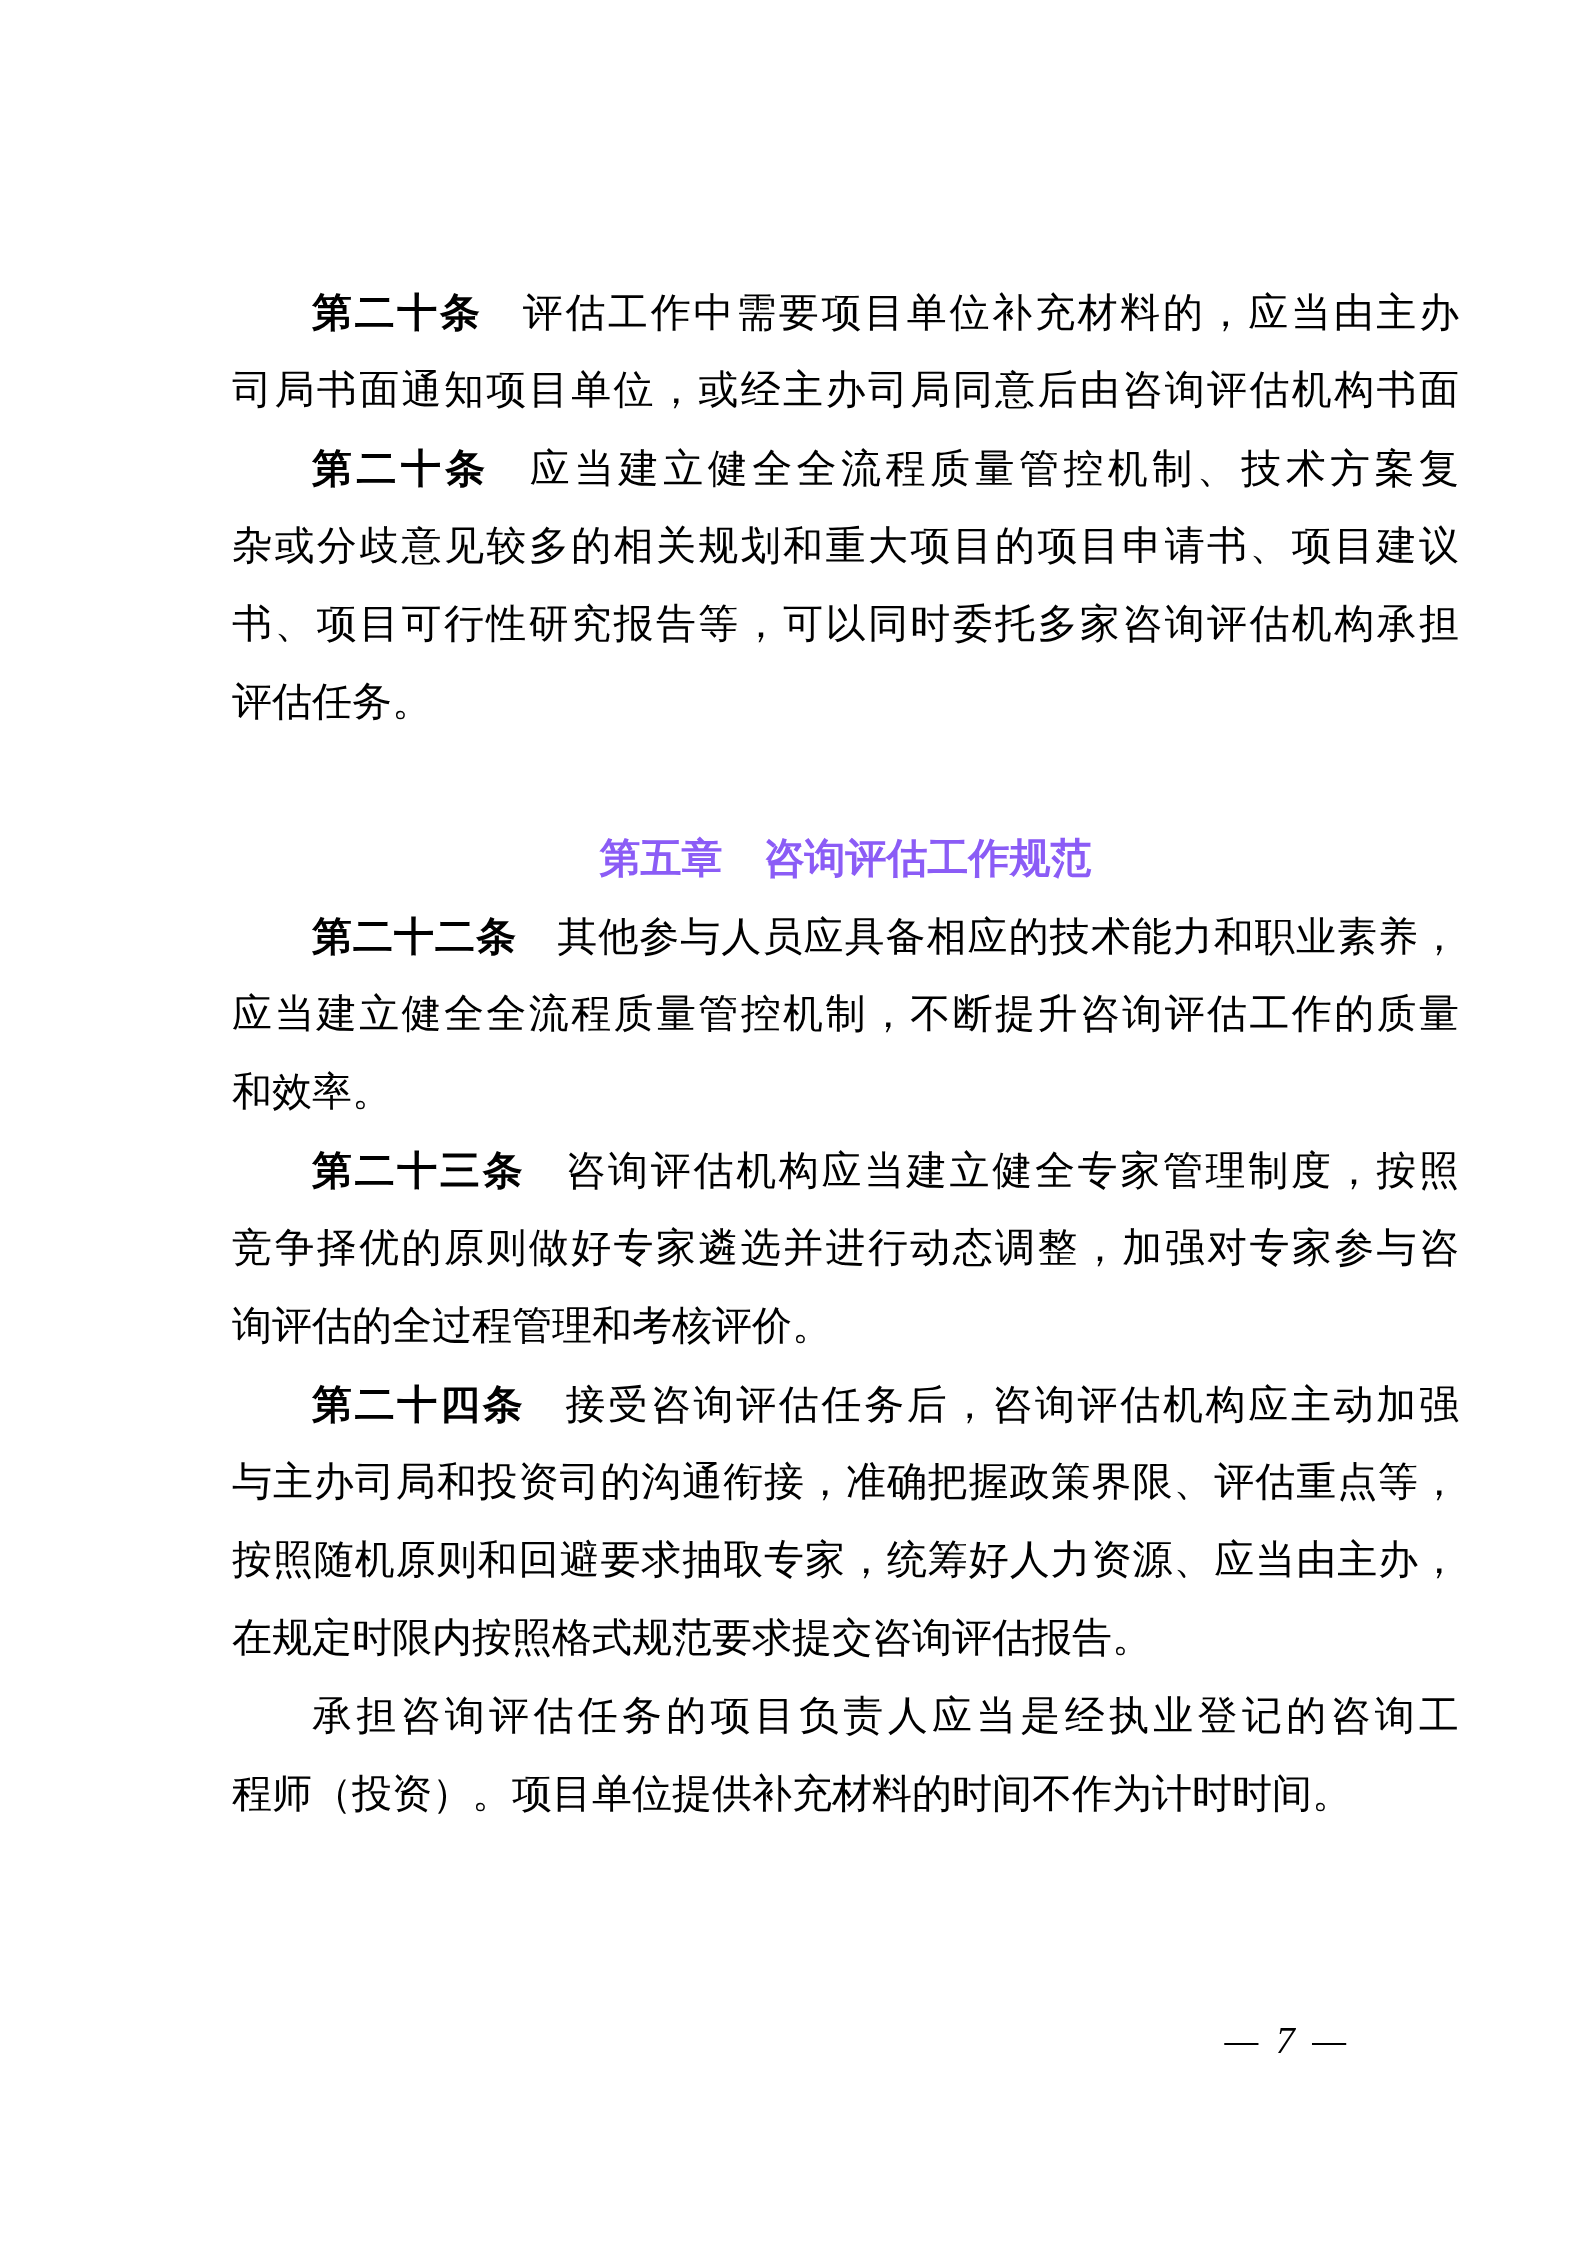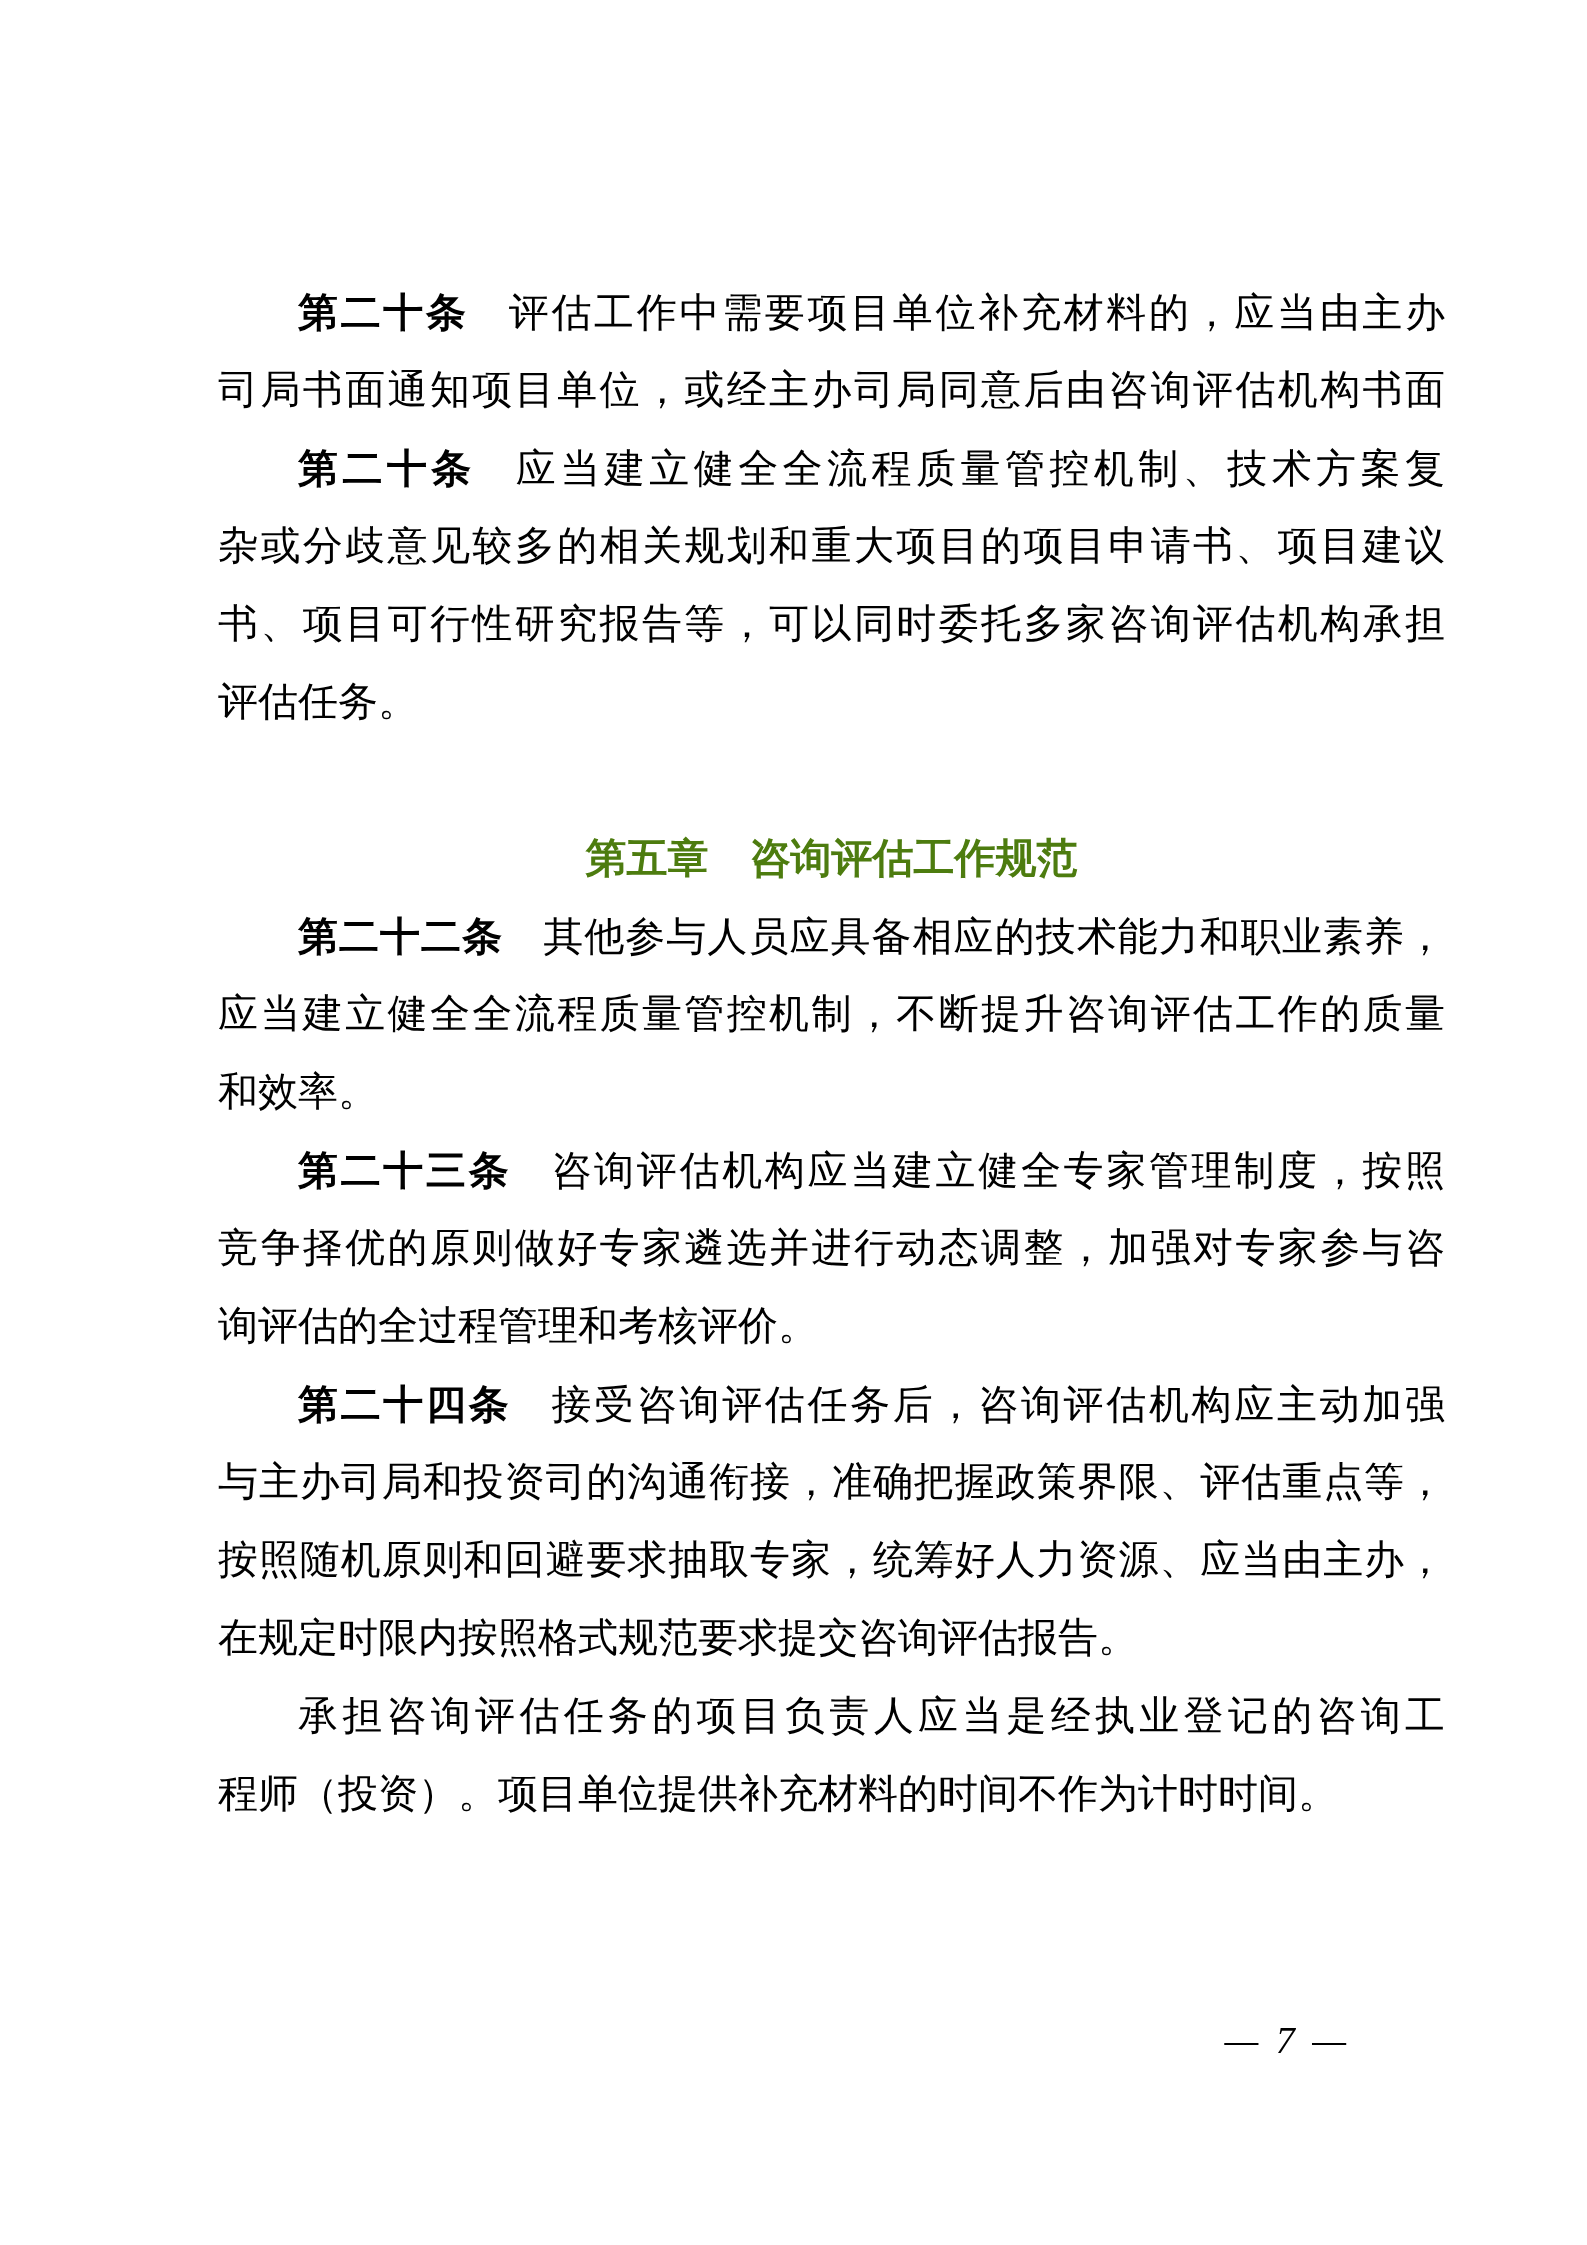--- a/index.html
+++ b/index.html
@@ -10,21 +10,21 @@
   .page {
     position: relative;
     width: 1587px;
     height: 2245px;
     background: #ffffff;
     overflow: hidden;
     color: #000000;
   }
   .content {
     position: absolute;
-    left: 218px;
+    left: 232px;
     top: 273px;
     width: 1227px;
   }
   .line {
     height: 78px;
     line-height: 78px;
     font-family: "Liberation Serif", "DejaVu Serif", serif;
     font-size: 40px;
     color: #000000;
     text-align: justify;
@@ -49,21 +49,21 @@
     height: 78px;
   }
   .chapter {
     height: 78px;
     line-height: 78px;
     text-align: center;
     text-align-last: center;
     font-family: "Liberation Sans", "DejaVu Sans", sans-serif;
     font-weight: 700;
     font-size: 41px;
-    color: #4d7c0f;
+    color: #8b5cf6;
   }
   .page-number {
     position: absolute;
     top: 2018px;
     right: 237px;
     font-family: "Liberation Serif", "DejaVu Serif", serif;
     font-style: italic;
     font-size: 38px;
     letter-spacing: 4px;
     color: #000000;

